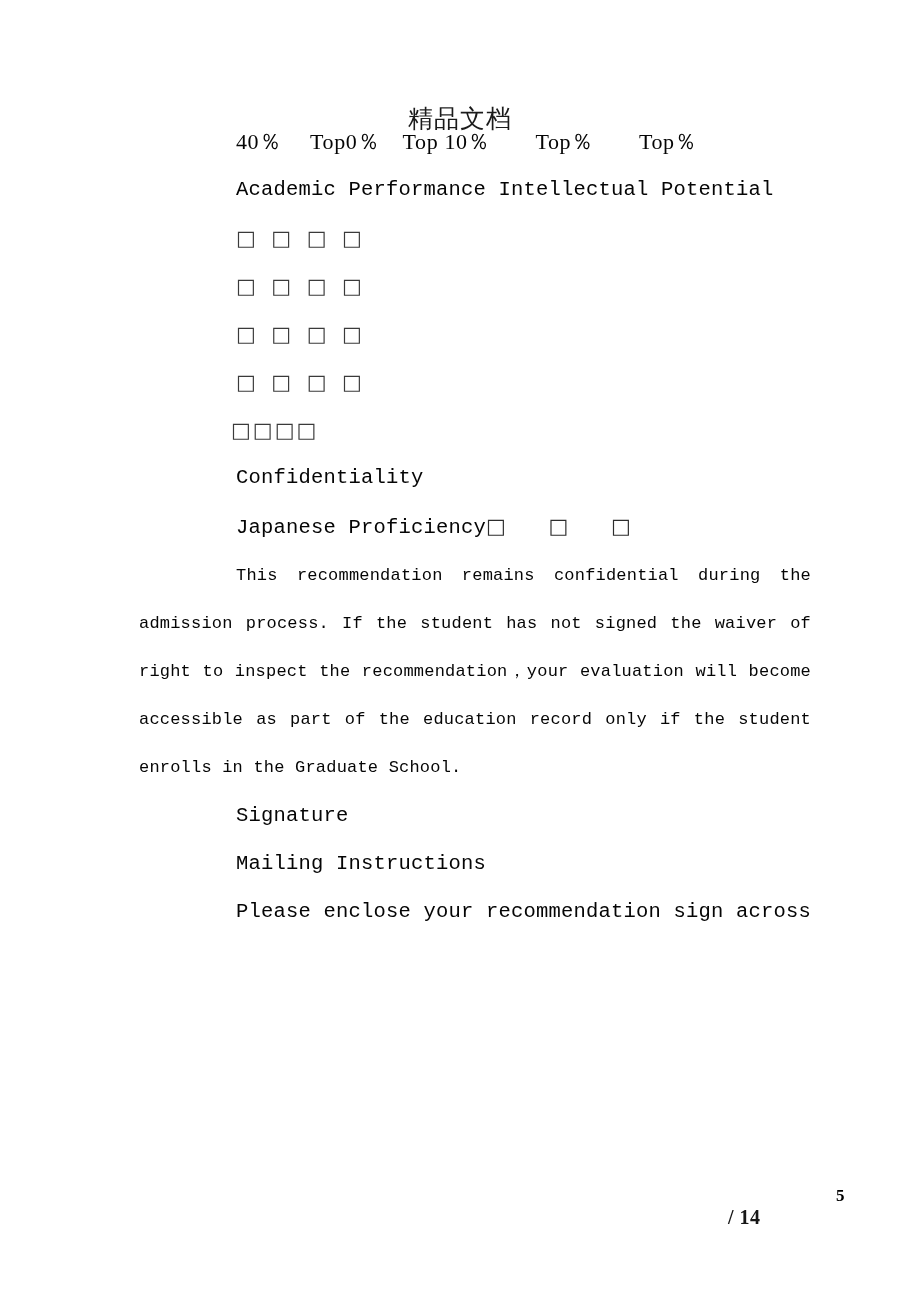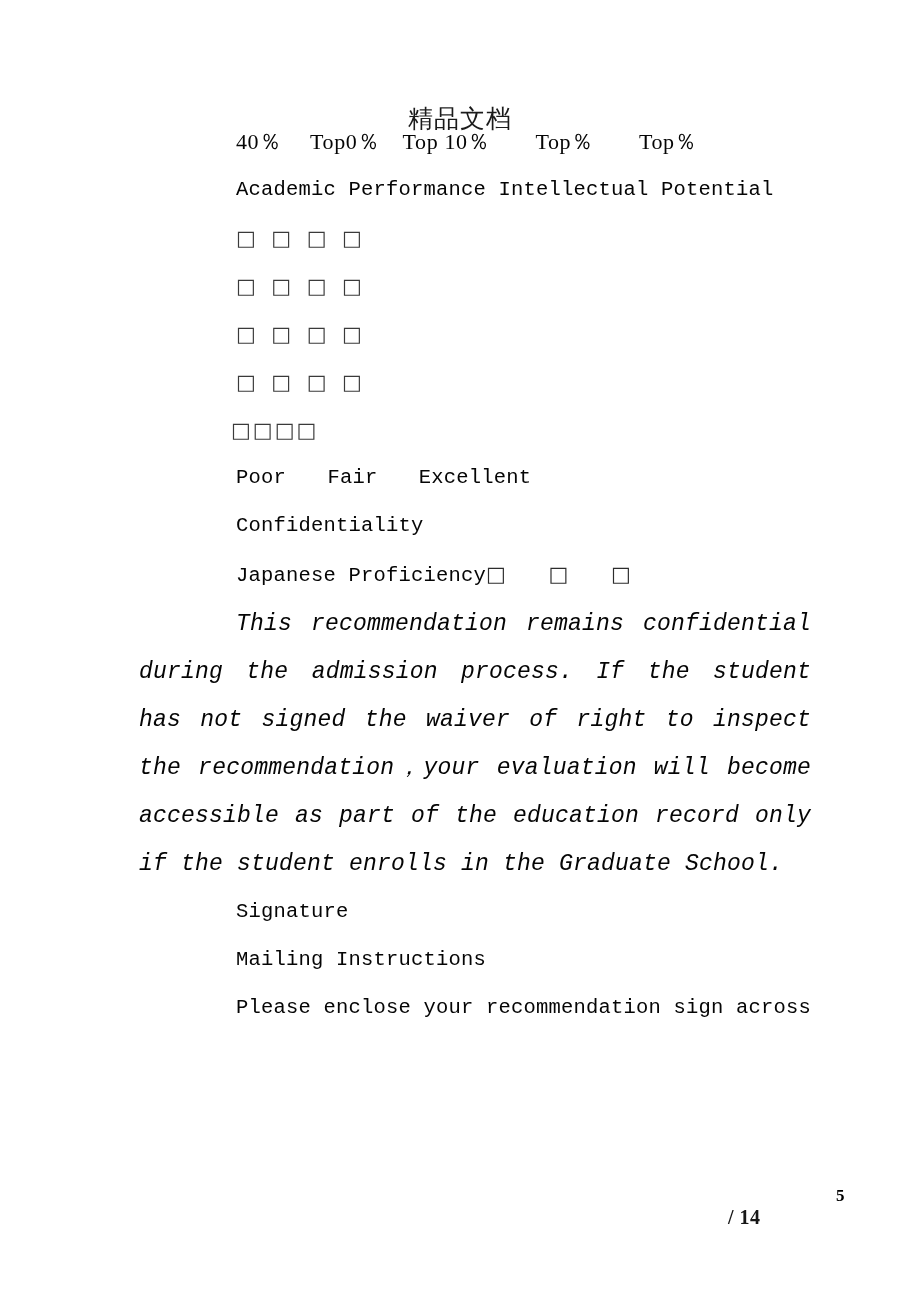--- a/index.html
+++ b/index.html
@@ -84,31 +84,30 @@
   
   .inline-cb {
     font-family: "DejaVu Sans", "Liberation Sans", sans-serif;
     font-size: 21px;
     color: #2c2c2c;
   }
 
   
   .para {
     font-family: "Liberation Mono", "DejaVu Sans Mono", monospace;
-    font-size: 23px;
+    font-size: 17px;
     line-height: 48px;
     color: #050505;
     text-align: justify;
     text-align-last: left;
     text-justify: inter-word;
     width: 672px;
     text-indent: 97px;
     margin: 0;
     letter-spacing: 0.2px;
-    font-style: italic;
   }
 
   
   .footer-page-num {
     position: absolute;
     left: 836px;
     top: 1186px;
     font-family: "Liberation Serif", "DejaVu Serif", serif;
     font-size: 17px;
     font-weight: bold;
@@ -144,21 +143,20 @@
     <div class="cb-row wide">□□□□</div>
 
     <div class="cb-row wide">□□□□</div>
 
     <div class="cb-row wide">□□□□</div>
 
     <div class="cb-row wide">□□□□</div>
 
     <div class="cb-row tight">□□□□</div>
 
-    <div class="line indent">Poor　　Fair　　Excellent</div>
 
     <div class="line indent">Confidentiality</div>
 
     <div class="line indent"><span>Japanese Proficiency</span><span class="inline-cb">□　　□　　□</span></div>
 
     <p class="para">This recommendation remains confidential during the admission process. If the student has not signed the waiver of right to inspect the recommendation，your evaluation will become accessible as part of the education record only if the student enrolls in the Graduate School.</p>
 
     <div class="line indent">Signature</div>
 
     <div class="line indent">Mailing Instructions</div>

